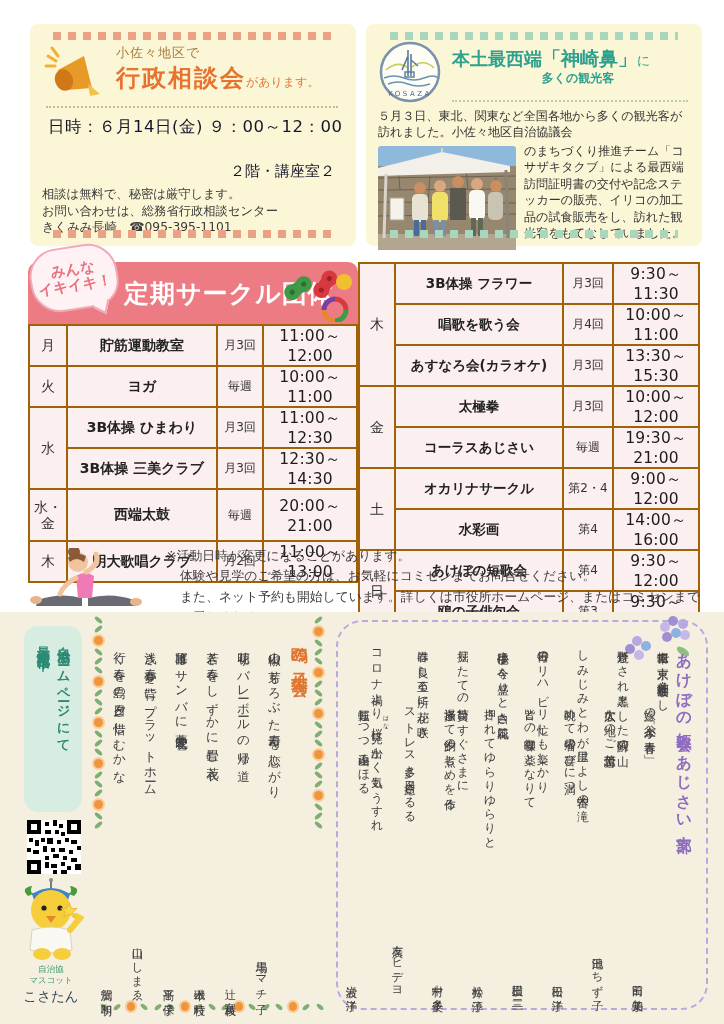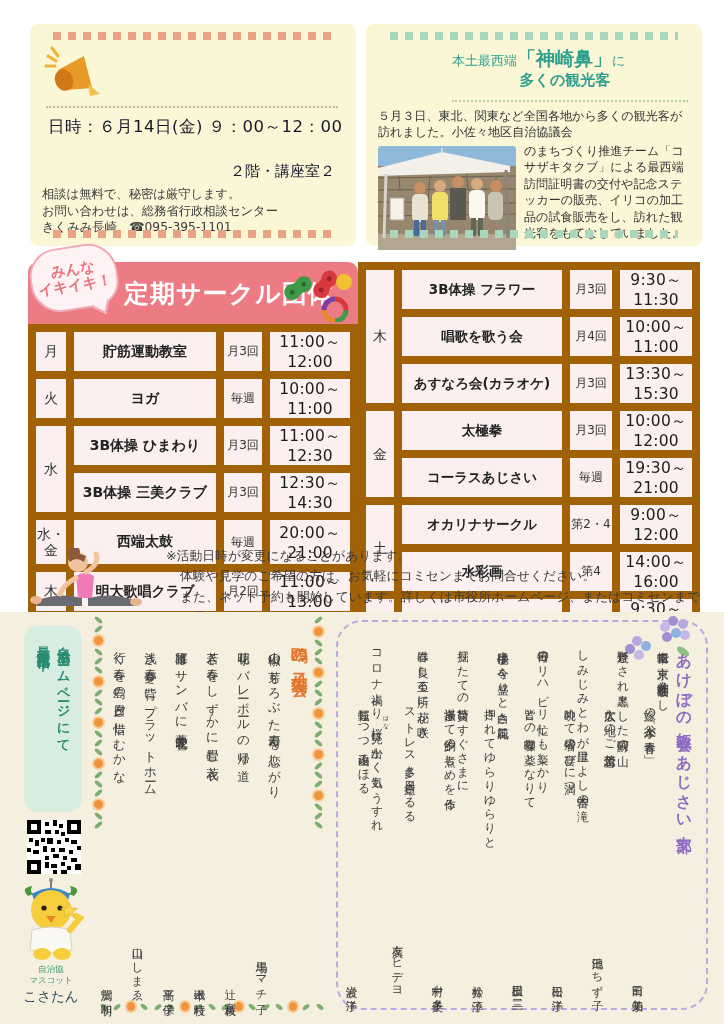--- a/index.html
+++ b/index.html
@@ -21,44 +21,44 @@
   .dotline{position:absolute;border-top:2px dotted #C8BA90;}
   .dl-admin{left:16px;top:82px;width:292px;}
   .admin-when{position:absolute;left:18px;top:92px;font-size:16.5px;color:#15152a;letter-spacing:.5px;}
   .admin-where{position:absolute;left:18px;top:116px;font-size:15.5px;color:#15152a;}
   .admin-room{position:absolute;left:200px;top:138px;font-size:15px;color:#15152a;}
   .admin-body{position:absolute;left:12px;top:162px;width:302px;font-size:12.3px;color:#3a3a3a;line-height:1.35;}
   .admin-body .center{text-align:left;}
   
   .logo-wrap{position:absolute;left:12px;top:16px;}
   .tour-titles{position:absolute;left:86px;top:22px;line-height:1.3;}
-  .t1a{font-size:13px;color:#2FA08E;font-weight:normal;}
+  .t1a{font-size:18px;color:#2FA08E;font-weight:bold;}
   .t1b{font-size:19px;color:#2FA08E;font-weight:bold;}
   .t1c{font-size:13px;color:#2FA08E;}
-  .t2{font-size:15px;color:#2FA08E;font-weight:bold;text-align:right;margin-right:15px;}
+  .t2{font-size:12px;color:#2FA08E;font-weight:bold;text-align:right;margin-right:36px;}
   .dl-tour{left:86px;top:76px;width:236px;border-top:2px dotted #B8CCB0;}
   .tour-body{position:absolute;left:12px;top:84px;width:312px;font-size:12.1px;color:#333;line-height:1.36;}
   .tour-rest{margin-top:2px;}
   .photo{float:left;margin:3px 8px 2px 0;border-radius:3px;overflow:hidden;}
   
   .circle-block{position:absolute;left:28px;top:262px;width:672px;display:flex;}
   .col-left{width:330px;} .col-right{width:342px;}
   .tbl-header{position:relative;height:62px;background:#EC7B84;border-radius:10px 10px 0 0;
               display:flex;align-items:center;}
   .bubble{position:absolute;left:2px;top:-16px;width:84px;height:60px;background:#FEF2F5;
           border:2px solid #F2A9B6;border-radius:28px 30px 26px 30px;transform:rotate(-9deg);
           display:flex;flex-direction:column;align-items:center;justify-content:center;
           color:#E8717C;font-weight:bold;font-size:14.5px;line-height:1.1;z-index:3;}
   .bubble:after{content:"";position:absolute;left:58px;bottom:-7px;width:12px;height:12px;
           background:#FEF2F5;border-right:2px solid #F2A9B6;border-bottom:2px solid #F2A9B6;
           transform:rotate(35deg) skew(15deg);}
   .tbl-title{margin-left:96px;color:#fff;font-size:25px;font-weight:bold;letter-spacing:1px;}
   .hdr-icons{position:absolute;right:4px;bottom:2px;}
   table.sched{border-collapse:collapse;width:100%;table-layout:fixed;}
-  table.sched td{background:#FBEFEF;border:8px solid #a16207;text-align:center;vertical-align:middle;padding:0;}
+  table.sched td{background:#FBEFEF;border:2px solid #a16207;text-align:center;vertical-align:middle;padding:0;}
   .sched .day{font-size:14px;color:#333;line-height:1.15;}
   .sched .name{font-weight:bold;font-size:13.5px;color:#222;}
   .sched .freq{font-size:12px;color:#333;margin-left:48px;}
   .sched .time{font-size:15.5px;color:#1c1c1c;letter-spacing:.2px;}
   .sched.left td.name{font-size:14px;}
   
   .notes{position:absolute;left:30px;top:540px;width:670px;display:flex;gap:12px;}
   .stretch{margin:8px 12px 0 0;flex:0 0 auto;}
   .notes-text{font-size:12.8px;color:#3b3b3b;line-height:1.6;margin-top:6px;}
   .notes-text .ind{margin-left:14px;}
@@ -117,34 +117,51 @@
 
   <section class="box box-admin">
     <div class="sq-row sq-top sq-salmon"></div>
     <div class="admin-head">
       <svg width="62" height="56" viewBox="0 0 62 56">
         <path d="M8 4 L14 12 M4 12 L12 17 M2 22 L11 22" stroke="#F2B036" stroke-width="3" fill="none" stroke-linecap="round"></path>
         <path d="M14 26 L40 12 L48 44 L22 46 Z" fill="#E89A28"></path>
         <ellipse cx="20" cy="36" rx="9" ry="11" fill="#D07818" transform="rotate(-20 20 36)"></ellipse>
         <path d="M44 40 L56 50 L46 52 Z" fill="#F2C24A"></path>
       </svg>
+      <div class="admin-titles">
+        <div class="admin-small">小佐々地区で</div>
+        <div>
+          <span class="admin-main">行政相談会</span><span class="admin-suffix">があります。</span>
+        </div>
+      </div>
     </div>
     <div class="dotline dl-admin"></div>
     <div class="admin-when">日時：６月14日(金) ９：00～12：00</div>
     <div class="admin-room">２階・講座室２</div>
     <div class="admin-body">
       <div>相談は無料で、秘密は厳守します。</div>
       <div class="center">お問い合わせは、総務省行政相談センター</div>
       <div class="center">きくみみ長崎　☎095-395-1101</div>
     </div>
     <div class="sq-row sq-bottom sq-salmon"></div>
   </section>
 
   <section class="box box-tourist">
     <div class="sq-row sq-top sq-green"></div>
+    <div class="logo-wrap">
+      <svg width="64" height="64" viewBox="0 0 64 64">
+        <circle cx="32" cy="32" r="29" fill="#FDFDF6" stroke="#7A92AC" stroke-width="2.5"></circle>
+        <path d="M8 30 Q20 20 30 28 M34 27 Q46 18 56 28" stroke="#C8CC60" stroke-width="1.6" fill="none"></path>
+        <path d="M30 10 L30 36 M33 14 L33 36 M30 16 L24 30 M33 20 L40 26" stroke="#5A7A9A" stroke-width="1.6" fill="none"></path>
+        <rect x="27" y="32" width="9" height="5" fill="none" stroke="#5A7A9A" stroke-width="1.4"></rect>
+        <path d="M6 38 Q16 34 26 38 T46 38 T60 38" stroke="#6A92B4" stroke-width="1.6" fill="none"></path>
+        <path d="M10 44 Q20 40 30 44 T52 44" stroke="#6A92B4" stroke-width="1.6" fill="none"></path>
+        <text x="32" y="56" text-anchor="middle" font-size="7" letter-spacing="2.5" fill="#4A6A8A" font-family="DejaVu Sans, sans-serif">KOSAZA</text>
+      </svg>
+    </div>
     <div class="tour-titles">
       <div>
         <span class="t1a">本土最西端</span><span class="t1b">「神崎鼻」</span><span class="t1c">に</span>
       </div>
       <div class="t2">多くの観光客</div>
     </div>
     <div class="dotline dl-tour"></div>
     <div class="tour-body">
       <div>５月３日、東北、関東など全国各地から多くの観光客が訪れました。小佐々地区自治協議会</div>
       <div class="tour-rest">

